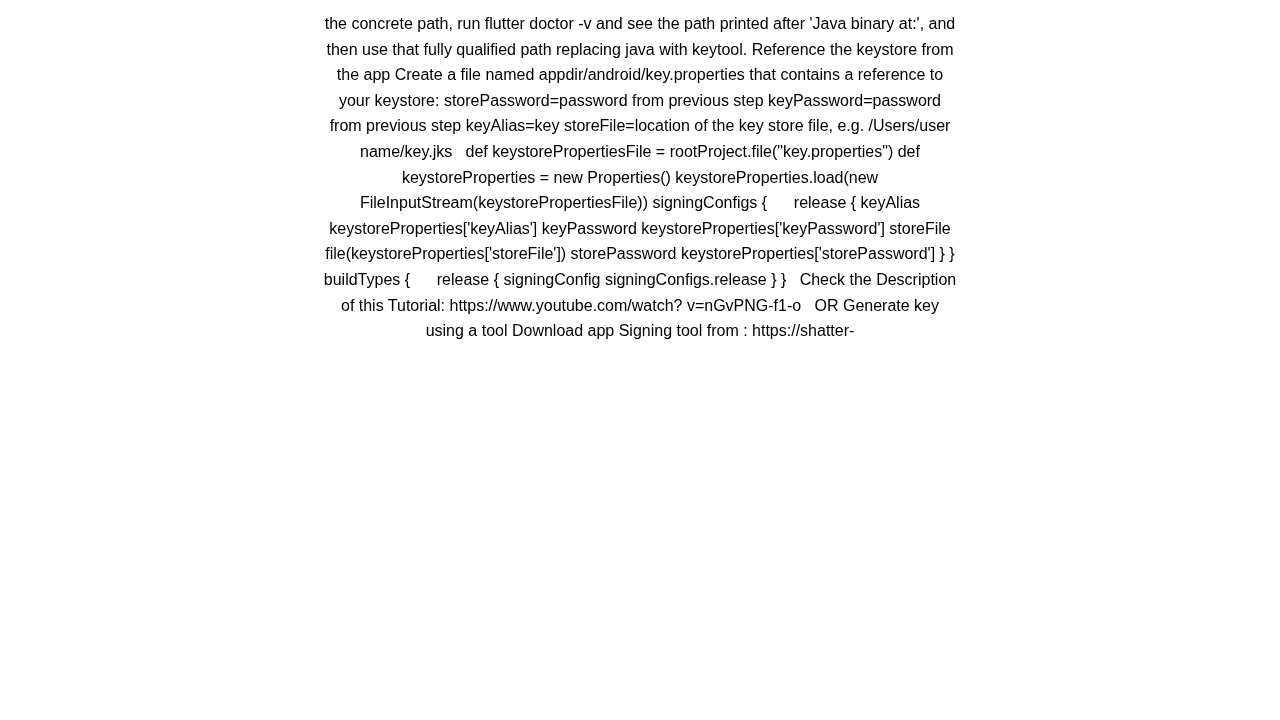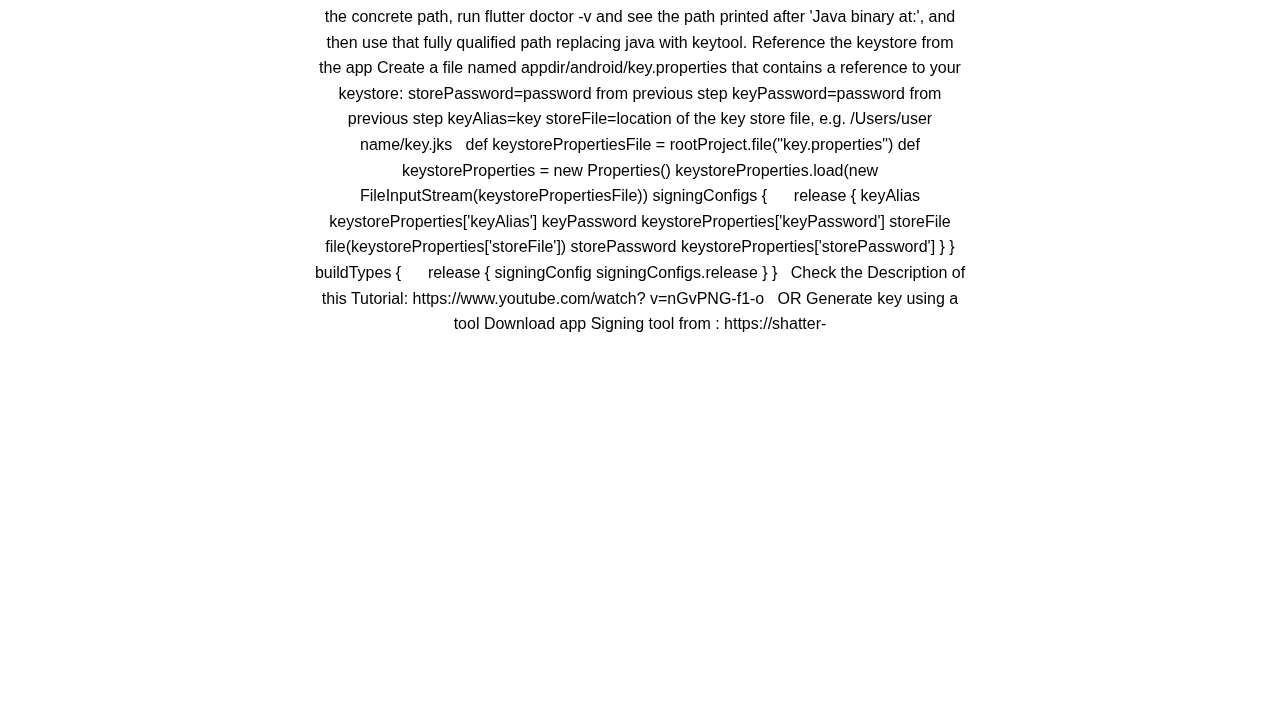--- a/index.html
+++ b/index.html
@@ -31,21 +31,21 @@
     .text-block {
       max-width: 700px;
       text-align: center;
       font-size: 16px;
       line-height: 1.6;
       color: #000000;
       padding: 0 20px;
     }
 
     .text-block p {
-      margin: 4px;
+      margin: 11px;
     }
   </style>
 </head>
 <body>
 
 <div class="content-area">
   <div class="text-block">
     <p>the concrete path, run flutter doctor -v
 and see the path printed after 'Java
 binary at:', and then use that fully

